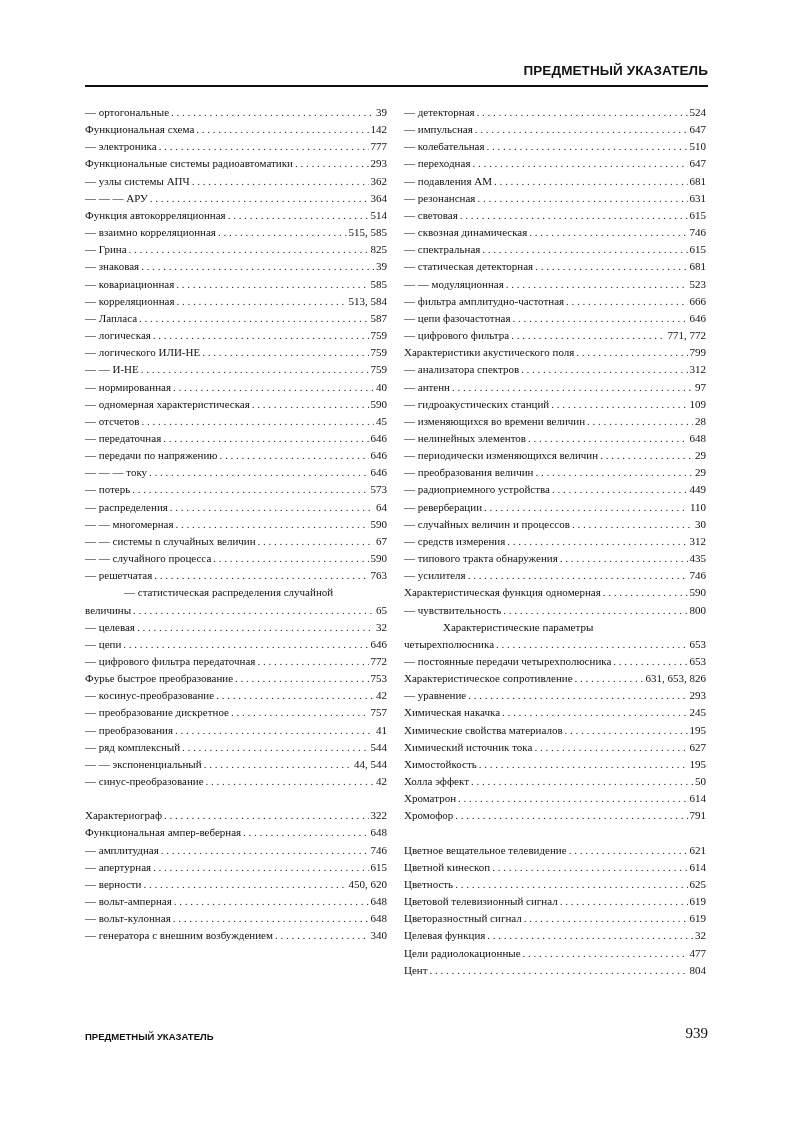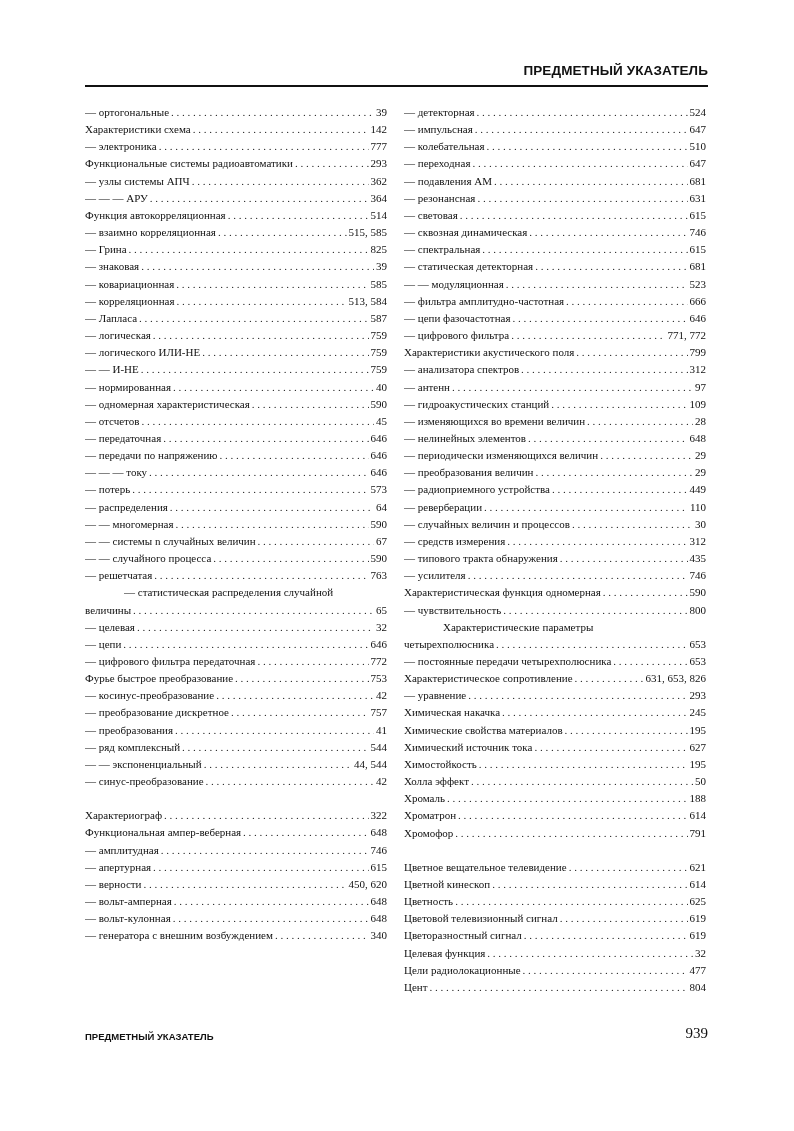--- a/index.html
+++ b/index.html
@@ -41,21 +41,21 @@
 <div class="header-rule"></div>
 
 <div class="col left">
   <div>
       <div class="entry">
         <span class="term">— ортогональные</span>
         <span class="dots"></span>
         <span class="pages">39</span>
       </div>
       <div class="entry">
-        <span class="term">Характеристики схема</span>
+        <span class="term">Функциональная схема</span>
         <span class="dots"></span>
         <span class="pages">142</span>
       </div>
       <div class="entry">
         <span class="term">— электроника</span>
         <span class="dots"></span>
         <span class="pages">777</span>
       </div>
       <div class="entry">
         <span class="term">Функциональные системы радиоавтоматики</span>
@@ -474,25 +474,20 @@
       </div>
       <div class="entry">
         <span class="term">Химостойкость</span>
         <span class="dots"></span>
         <span class="pages">195</span>
       </div>
       <div class="entry">
         <span class="term">Холла эффект</span>
         <span class="dots"></span>
         <span class="pages">50</span>
-      </div>
-      <div class="entry">
-        <span class="term">Хромаль</span>
-        <span class="dots"></span>
-        <span class="pages">188</span>
       </div>
       <div class="entry">
         <span class="term">Хроматрон</span>
         <span class="dots"></span>
         <span class="pages">614</span>
       </div>
       <div class="entry">
         <span class="term">Хромофор</span>
         <span class="dots"></span>
         <span class="pages">791</span>

